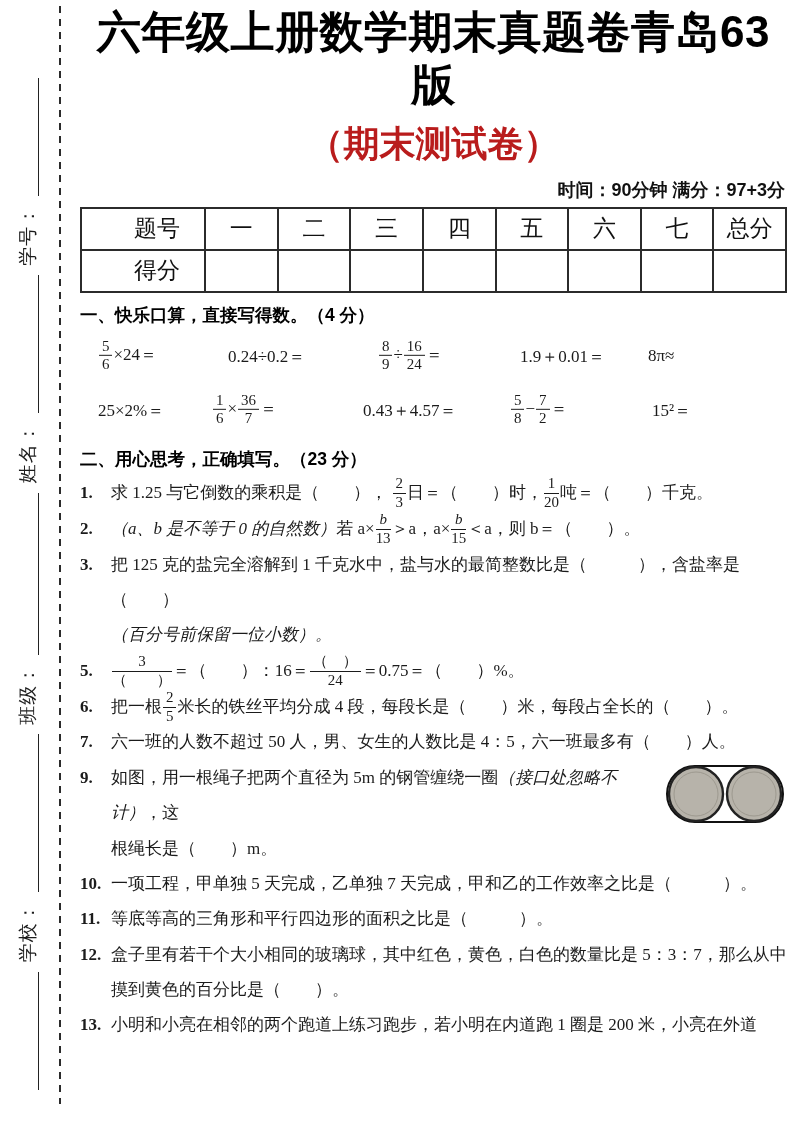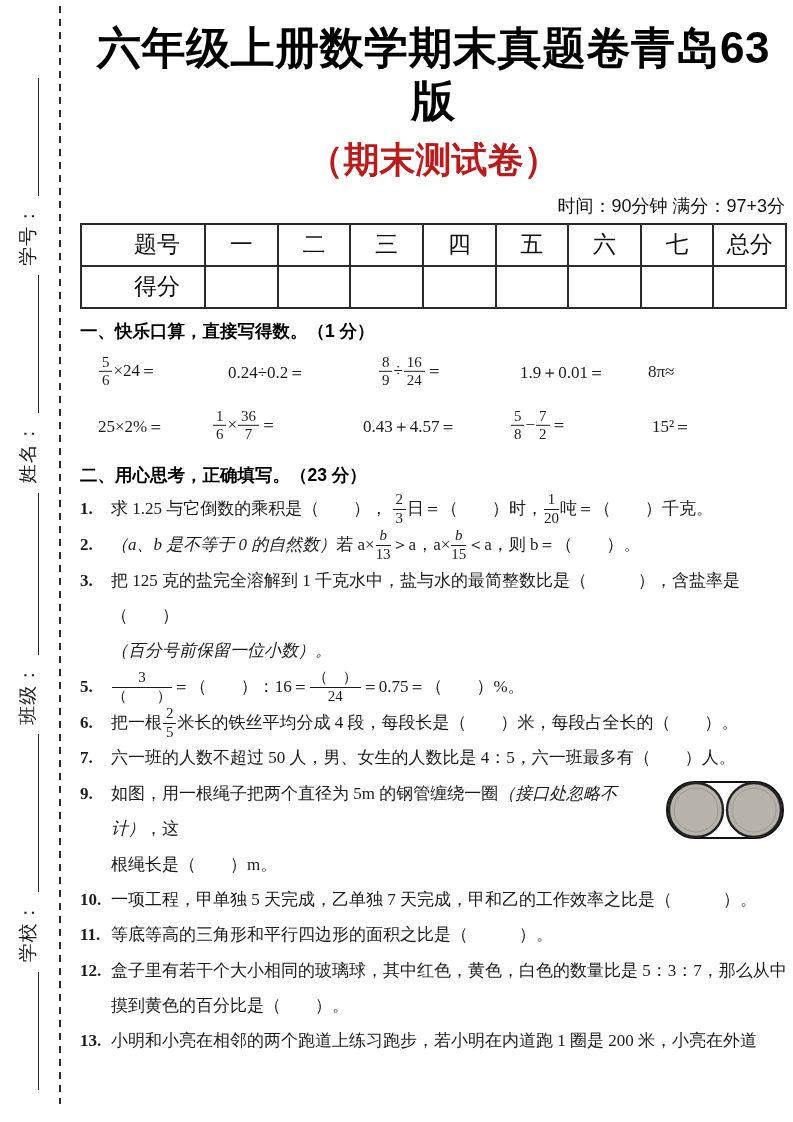--- a/index.html
+++ b/index.html
@@ -16,32 +16,32 @@
   .side-strip{
     position:absolute;left:9px;top:1090px;width:1012px;height:38px;
     transform:rotate(-90deg);transform-origin:0 0;
     display:flex;align-items:center;justify-content:space-between;
     font-size:19px;color:#1b1b1b;white-space:nowrap;
   }
   .side-strip .u{display:inline-block;height:1.15em;border-bottom:1.6px solid #222;}
   .u1{width:118px}.u2{width:158px}.u3{width:162px}.u4{width:138px}.u5{width:118px}
   .side-label{letter-spacing:1px;}
   
-  .content{position:absolute;left:80px;top:22px;width:707px;}
+  .content{position:absolute;left:80px;top:6px;width:707px;}
   .title{
     text-align:center;font-family:"Liberation Sans","DejaVu Sans",sans-serif;
     font-weight:900;font-size:44px;letter-spacing:0.5px;line-height:1.2;color:#000;
   }
   .subtitle{
     text-align:center;font-family:"Liberation Sans","DejaVu Sans",sans-serif;
     font-weight:900;font-size:36px;margin-top:8px;color:#b91c1c;
   }
   .meta{
     text-align:right;font-family:"Liberation Sans","DejaVu Sans",sans-serif;
-    font-size:18px;font-weight:400;margin:9px 2px 5px 0;color:#111;
+    font-size:18px;font-weight:700;margin:9px 2px 5px 0;color:#111;
   }
   table.score{width:100%;border-collapse:collapse;table-layout:fixed;}
   table.score td{
     border:2px solid #2b2b2b;height:38px;text-align:center;vertical-align:middle;
     font-size:23px;color:#111;
   }
   td.first-col{width:92px;padding-left:29px;}
   
   .sec-head{
     font-family:"Liberation Sans","DejaVu Sans",sans-serif;font-weight:700;
@@ -110,21 +110,21 @@
       <td></td>
       <td></td>
       <td></td>
       <td></td>
       <td></td>
       <td></td>
     </tr>
   </tbody>
     </table>
 
-  <div class="sec-head">一、快乐口算，直接写得数。（1 分）</div>
+  <div class="sec-head">一、快乐口算，直接写得数。（4 分）</div>
 
   <div class="calc-row">
     <span class="expr r1e1"><span class="frac"><span class="fnum">5</span><span class="fden">6</span></span><span>×24＝</span></span>
     <span class="expr r1e2">0.24÷0.2＝</span>
     <span class="expr r1e3"><span class="frac"><span class="fnum">8</span><span class="fden">9</span></span><span>÷</span><span class="frac"><span class="fnum">16</span><span class="fden">24</span></span><span>＝</span></span>
     <span class="expr r1e4">1.9＋0.01＝</span>
     <span class="expr r1e5">8π≈</span>
   </div>
 
   <div class="calc-row">

